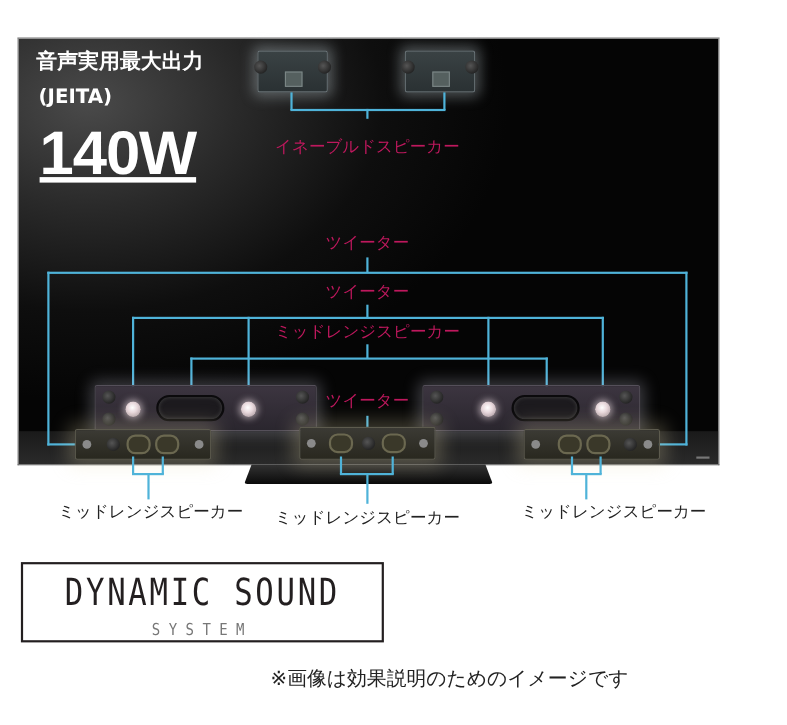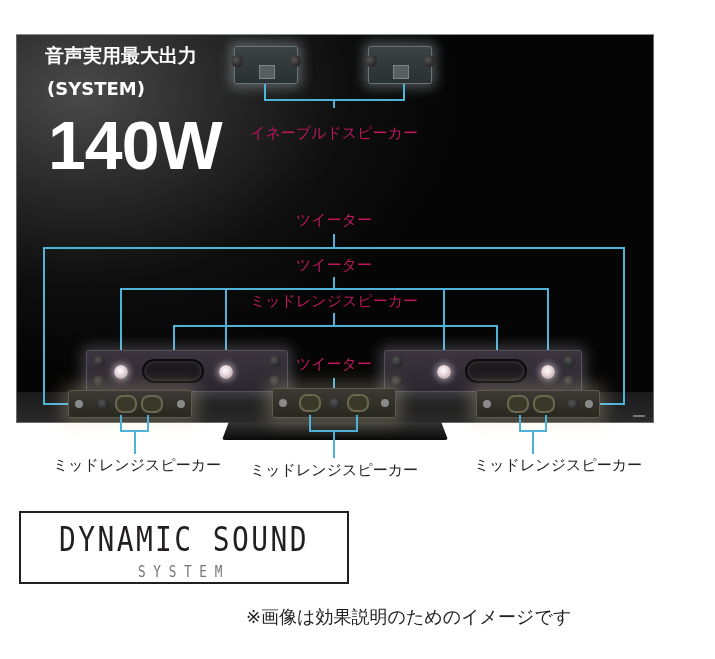--- a/index.html
+++ b/index.html
@@ -21,25 +21,25 @@
       position: absolute; right: 8px; bottom: 5px; width: 12px; height: 2px; background: #777;
     }
     .stand {
       position: absolute; left: 222px; top: 422px; width: 226px; height: 18px;
       background: linear-gradient(#333, #0a0a0a);
       clip-path: polygon(3% 0, 97% 0, 100% 100%, 0 100%);
       border-radius: 0 0 3px 3px;
     }
 
     .headline {
-      position: absolute; color: #ffffff; font-weight: bold; margin-left: 12px;
+      position: absolute; color: #ffffff; font-weight: bold;
     }
     .h-title { left: 33px; top: 43px; font-size: 19px; letter-spacing: 0px; }
     .h-jeita { left: 35px; top: 78px; font-size: 18px; }
-    .h-watt  { left: 36px; top: 106px; font-size: 68px; letter-spacing: -1px; font-family: "Liberation Sans", sans-serif; }
+    .h-watt  { left: 36px; top: 106px; font-size: 56px; letter-spacing: -1px; font-family: "Liberation Sans", sans-serif; text-decoration: underline; }
 
     .label-dark {
       position: absolute; color: #be185d; font-size: 15px; white-space: nowrap;
       transform: translateX(-50%);
     }
     .label-light {
       position: absolute; color: #222222; font-size: 15px; white-space: nowrap;
       transform: translateX(-50%);
     }
 
@@ -109,21 +109,21 @@
 </head>
 <body>
 
 <div class="tv">
   <div class="tv-bezel-bottom"></div>
   <div class="tv-logo"></div>
 </div>
 <div class="stand"></div>
 
 <div class="headline h-title">音声実用最大出力</div>
-<div class="headline h-jeita">(SYSTEM)</div>
+<div class="headline h-jeita">(JEITA)</div>
 <div class="headline h-watt">140W</div>
 
 <div class="spk spk-enable" style="left:234px;top:46px;width:64px;height:38px;">
   <div class="knob" style="left:-4px;top:8px;"></div>
   <div class="knob" style="right:-4px;top:8px;"></div>
   <div class="enable-chip" style="left:24px;top:18px;"></div>
 </div>
 <div class="spk spk-enable" style="left:368px;top:46px;width:64px;height:38px;">
   <div class="knob" style="left:-4px;top:8px;"></div>
   <div class="knob" style="right:-4px;top:8px;"></div>

